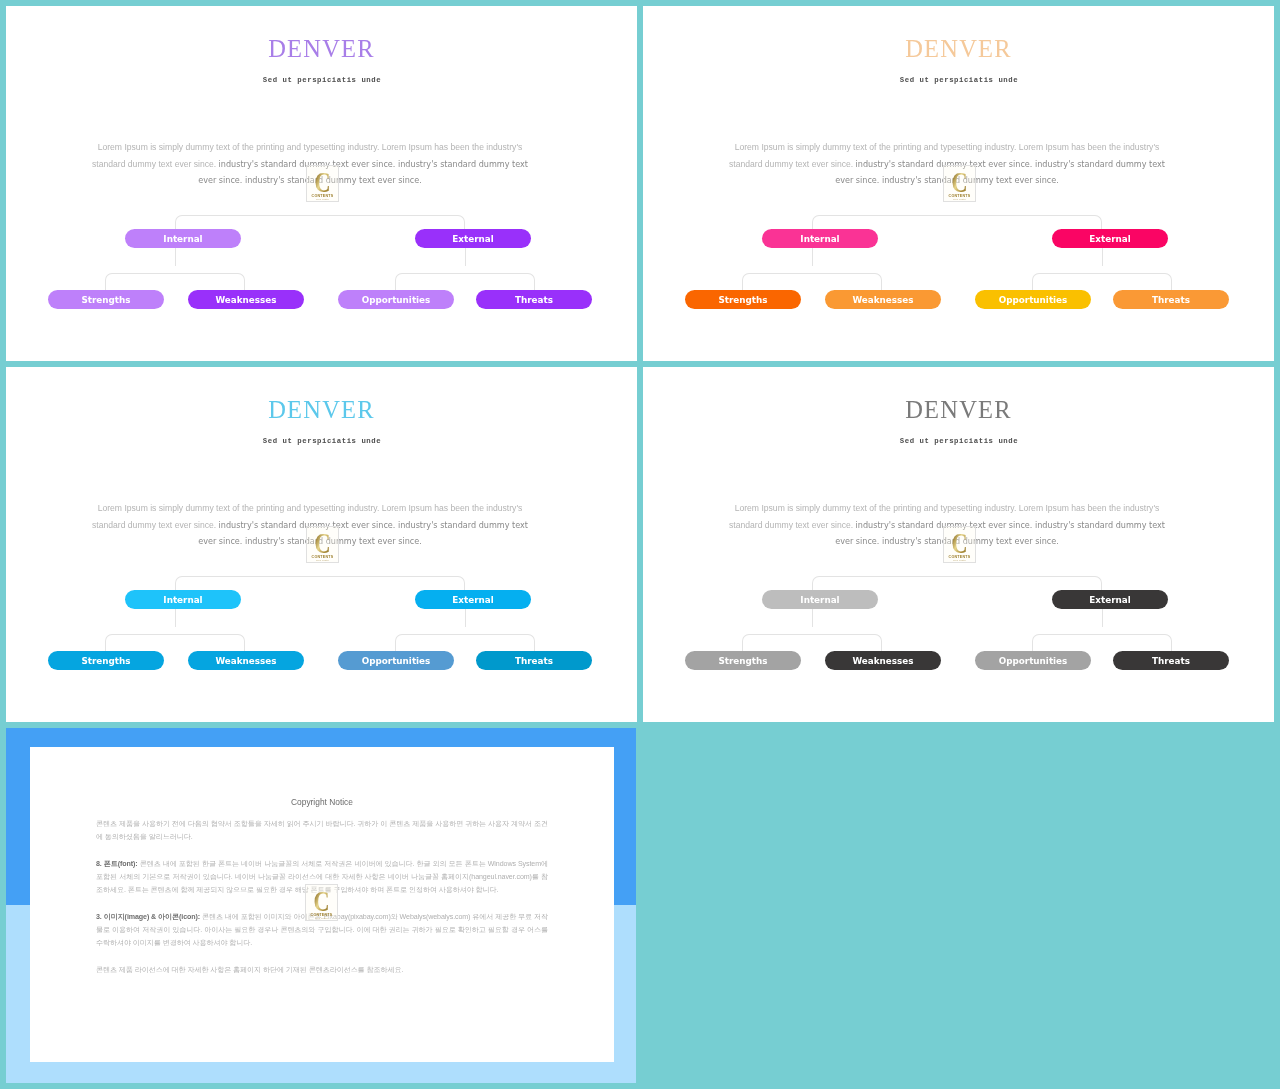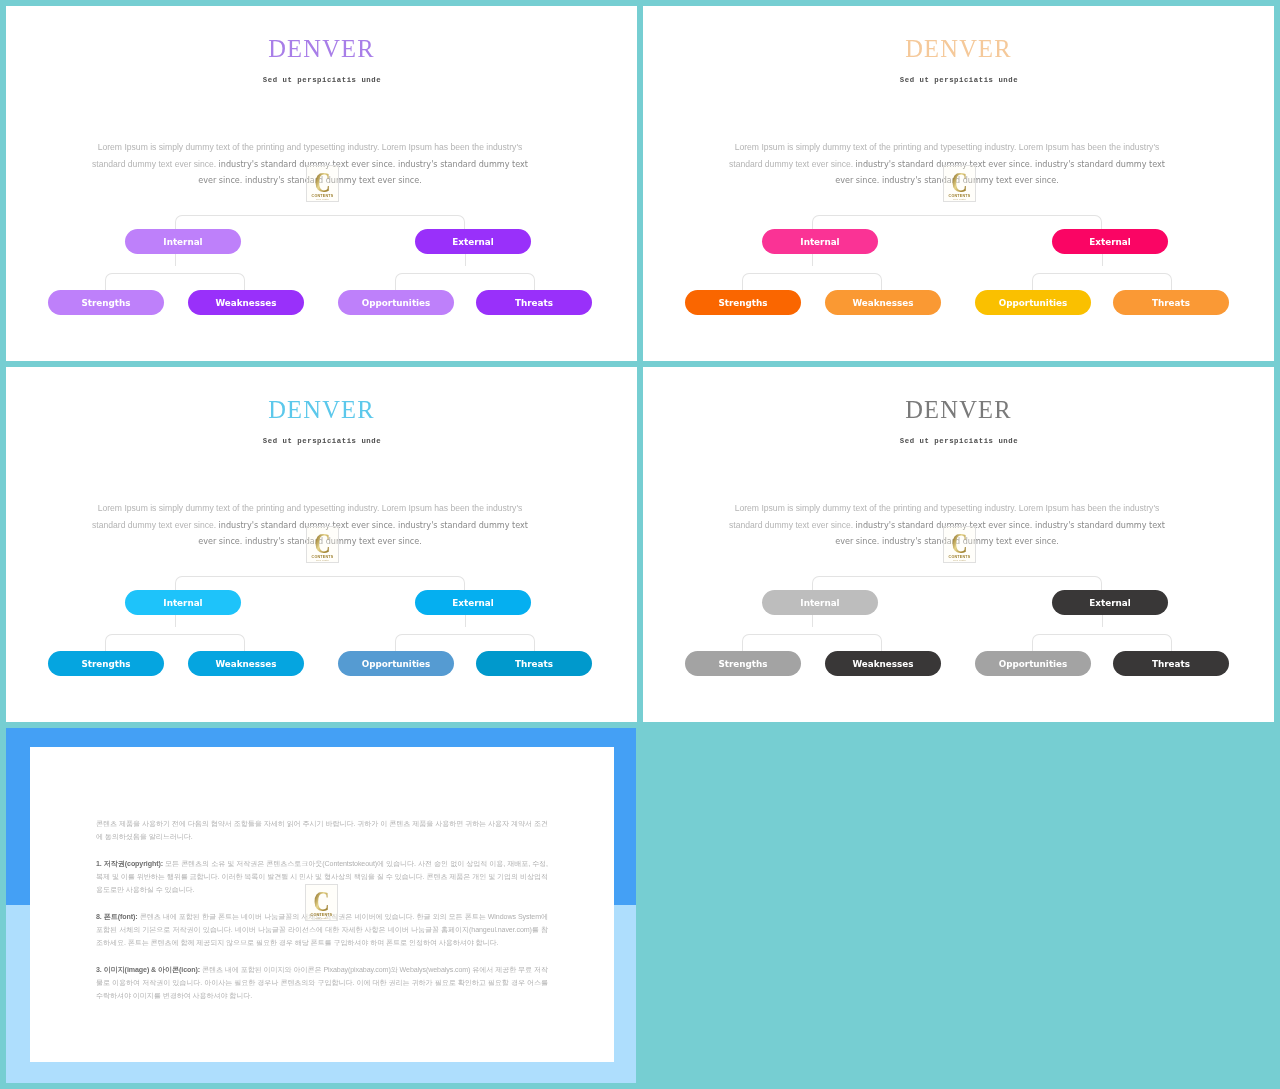--- a/index.html
+++ b/index.html
@@ -34,21 +34,21 @@
   .c-stem-l{left:169px;top:242px;width:1px;height:18px;border-left-width:1px;}
   .c-stem-r{left:459px;top:242px;width:1px;height:18px;border-left-width:1px;}
   .c-kids-l{left:99px; top:267px;width:140px;height:17px;
             border-top-width:1px;border-left-width:1px;border-right-width:1px;
             border-top-left-radius:7px;border-top-right-radius:7px;}
   .c-kids-r{left:389px;top:267px;width:140px;height:17px;
             border-top-width:1px;border-left-width:1px;border-right-width:1px;
             border-top-left-radius:7px;border-top-right-radius:7px;}
 
   
-  .pill{position:absolute;width:116px;height:25px;border-radius:999px;color:#ffffff;
+  .pill{position:absolute;width:116px;height:19px;border-radius:999px;color:#ffffff;
         display:flex;align-items:center;justify-content:center;box-sizing:border-box;
         font-family:"DejaVu Sans",sans-serif;font-weight:700;font-size:8.8px;line-height:1;
         padding-top:2px;background:var(--pill,#ccc);}
   .p-internal     {left:119px;top:223px;}
   .p-external     {left:409px;top:223px;}
   .p-strengths    {left:42px; top:284px;}
   .p-weaknesses   {left:182px;top:284px;}
   .p-opportunities{left:332px;top:284px;}
   .p-threats      {left:470px;top:284px;justify-content:center;}
 
@@ -243,25 +243,26 @@
     <div class="pill p-opportunities" style="--pill: #a3a3a3;">
       <span>Opportunities</span>
     </div>
     <div class="pill p-threats" style="--pill: #393737;">
       <span>Threats</span>
     </div>
   </section>
   <section class="cp-slide" style="--cp-top: #44a0f5; --cp-bot: #aedefd;">
     <div class="cp-frame-top"></div>
     <div class="cp-doc">
+      <div class="cp-h-en">Copyright Notice</div>
       <div class="cp-body">
         <p class="cp-p">콘텐츠 제품을 사용하기 전에 다음의 협약서 조항들을 자세히 읽어 주시기 바랍니다. 귀하가 이 콘텐츠 제품을 사용하면 귀하는 사용자 계약서 조건에 동의하셨음을 알리느러니다.</p>
-        <p class="cp-p"><strong>1. 저작권(copyright):</strong><span> 모든 콘텐츠의 소유 및 저작권은 콘텐츠스토크아웃(Contentstokeout)에 있습니다. 사전 승인 없이 상업적 이용, 재배포, 수정, 복제 및 이를 위반하는 행위를 금합니다. 이러한 목록이 발견될 시 민사 및 형사상의 책임을 질 수 있습니다. 콘텐츠 제품은 개인 및 기업의 비상업적 용도로만 사용하실 수 있습니다.</span></p>
         <p class="cp-p"><strong>8. 폰트(font):</strong><span> 콘텐츠 내에 포함된 한글 폰트는 네이버 나눔글꼴의 서체로 저작권은 네이버에 있습니다. 한글 외의 모든 폰트는 Windows System에 포함된 서체의 기본으로 저작권이 있습니다. 네이버 나눔글꼴 라이선스에 대한 자세한 사항은 네이버 나눔글꼴 홈페이지(hangeul.naver.com)를 참조하세요. 폰트는 콘텐츠에 함께 제공되지 않으므로 필요한 경우 해당 폰트를 구입하셔야 하며 폰트로 인정하여 사용하셔야 합니다.</span></p>
         <p class="cp-p"><strong>3. 이미지(image) &amp; 아이콘(icon):</strong><span> 콘텐츠 내에 포함된 이미지와 아이콘은 Pixabay(pixabay.com)와 Webalys(webalys.com) 유에서 제공한 무료 저작물로 이용하여 저작권이 있습니다. 아이사는 필요한 경우나 콘텐츠의와 구입합니다. 이에 대한 권리는 귀하가 필요로 확인하고 필요할 경우 어스를 수락하셔야 이미지를 변경하여 사용하셔야 합니다.</span></p>
+        <p class="cp-p cp-foot">콘텐츠 제품 라이선스에 대한 자세한 사항은 홈페이지 하단에 기재된 콘텐츠라이선스를 참조하세요.</p>
       </div>
       <div class="wm wm-cp"><svg class="wm-svg" viewBox="0 0 33 37" width="33" height="37">
   <defs>
     <linearGradient id="goldwm" x1="0" y1="0" x2="1" y2="1">
       <stop offset="0%" stop-color="#c9a43a"></stop>
               <stop offset="22%" stop-color="#8a6a18"></stop>
       <stop offset="45%" stop-color="#e3cf7c"></stop>
               <stop offset="70%" stop-color="#a07f22"></stop>
       <stop offset="100%" stop-color="#7b5f12"></stop>
     </linearGradient>

